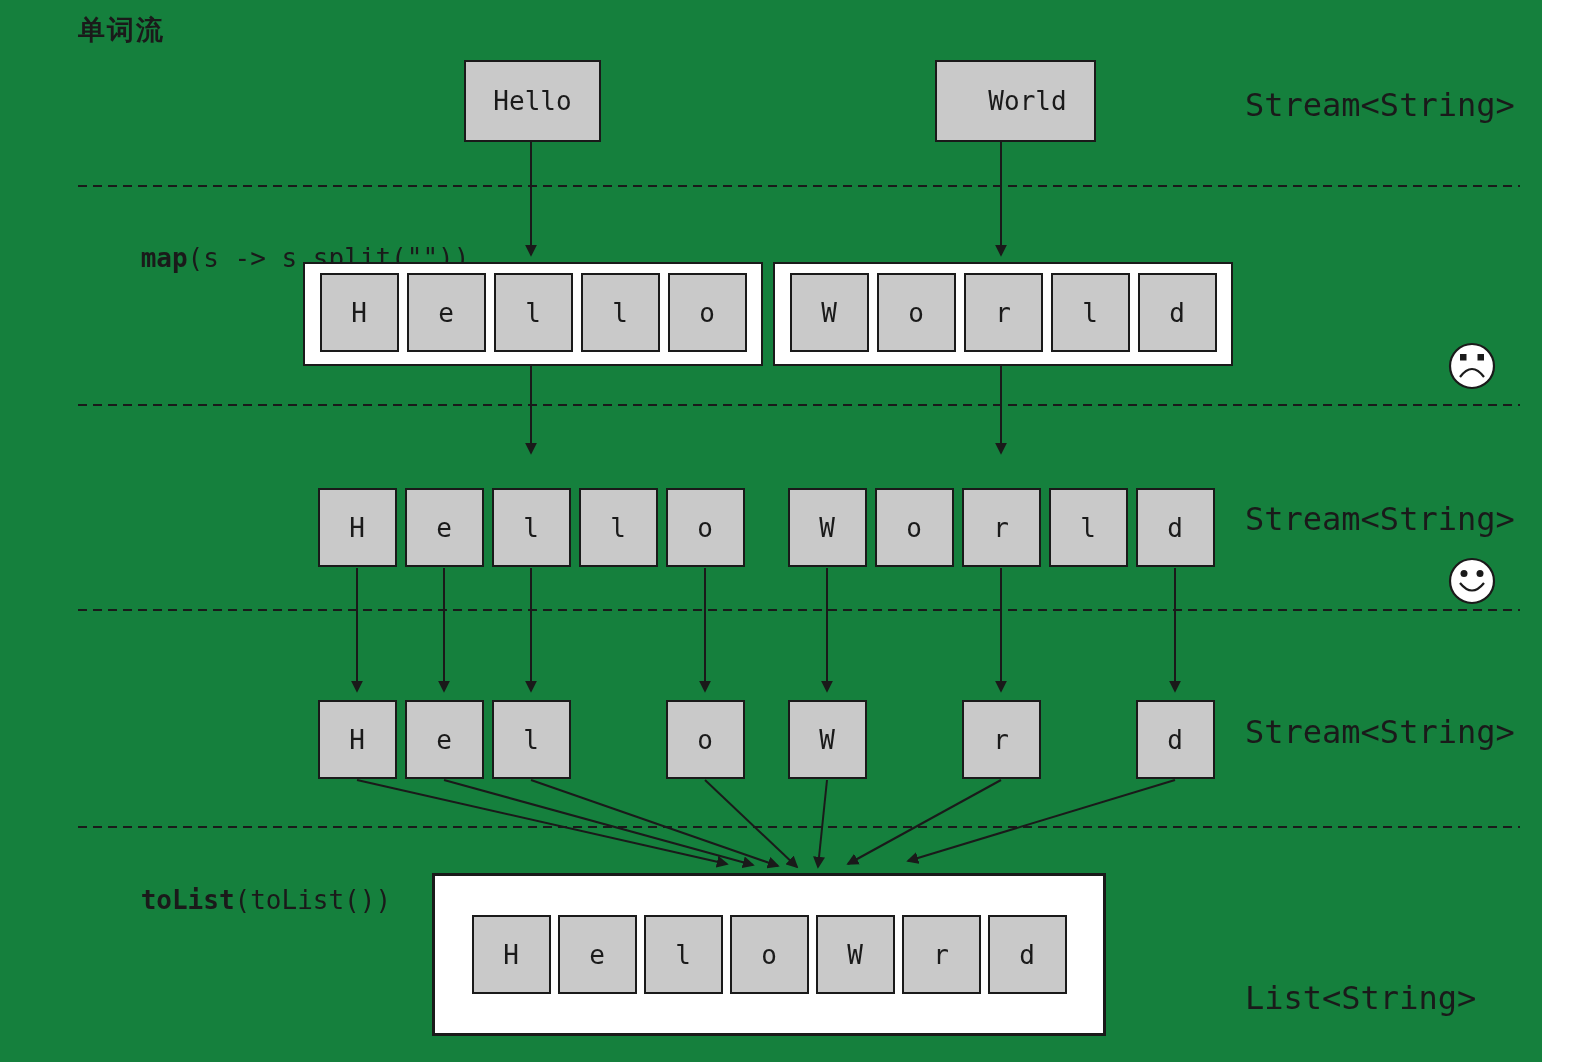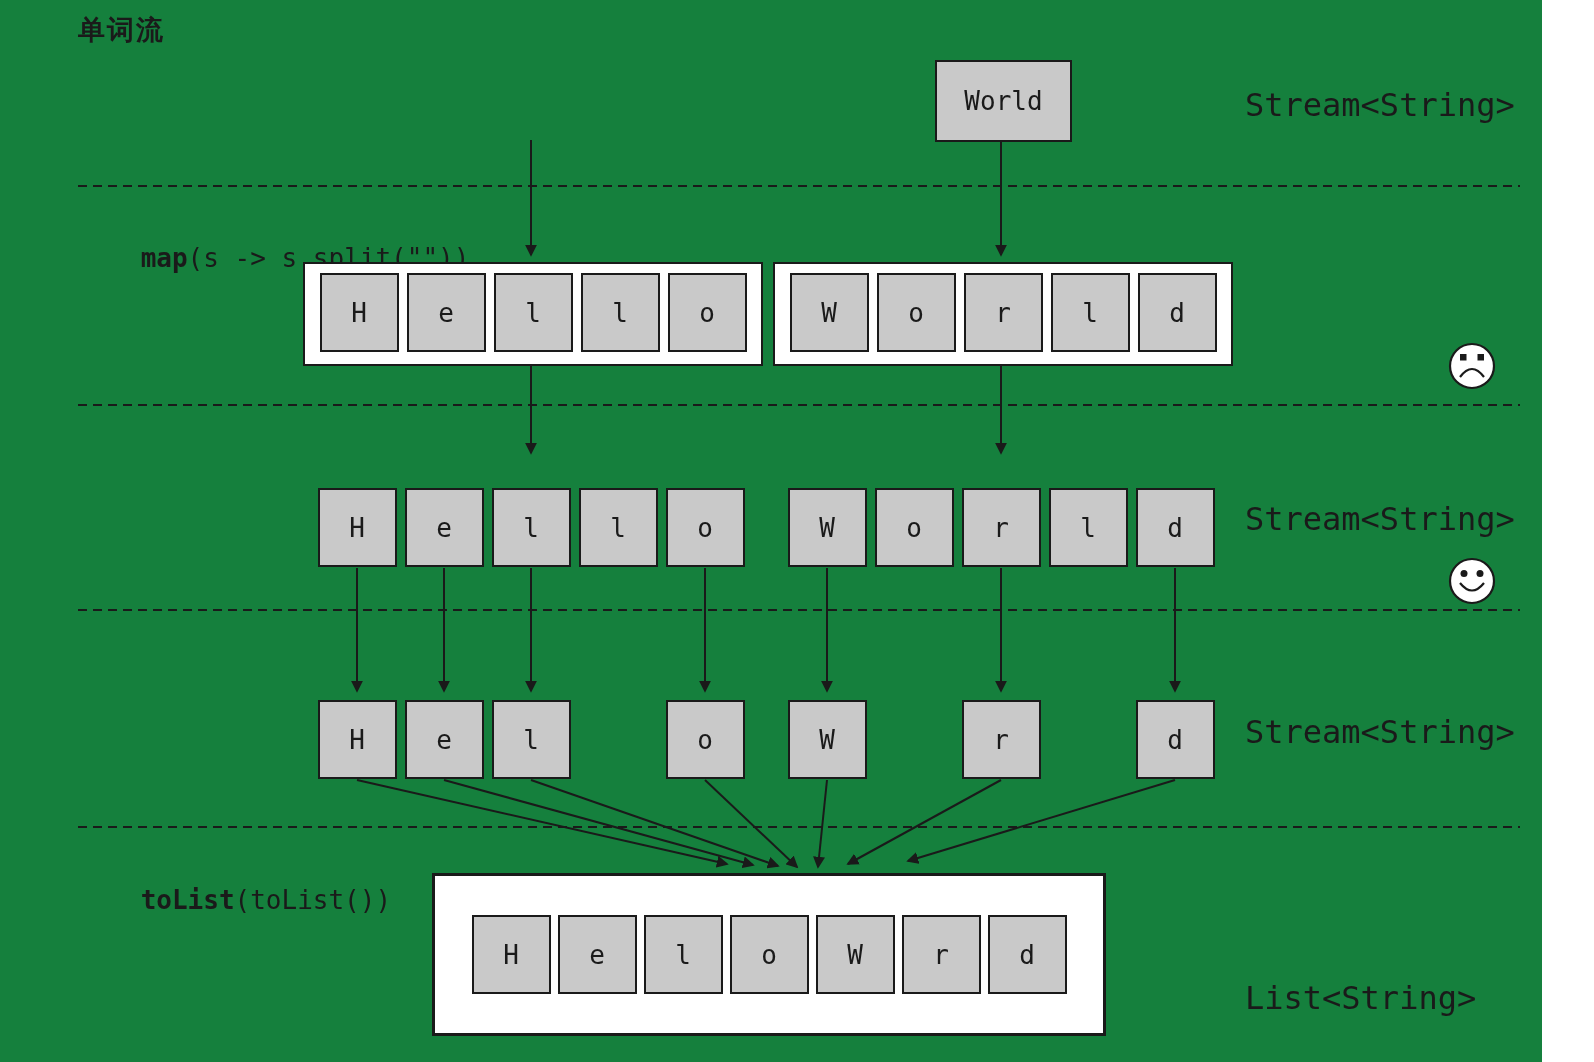--- a/index.html
+++ b/index.html
@@ -72,21 +72,24 @@
     <g transform="translate(1472,581)">
       <circle r="22" fill="#ffffff" stroke="#1a1a1a" stroke-width="2.2"></circle>
       <circle cx="-8" cy="-7.5" r="3.5" fill="#1a1a1a"></circle>
       <circle cx="8" cy="-7.5" r="3.5" fill="#1a1a1a"></circle>
       <path d="M -12 2 Q 0 17 12 2" fill="none" stroke="#1a1a1a" stroke-width="2.2"></path>
     </g>
   </svg>
 
   <div class="title">单词流</div>
 
-  <div class="word-box" style="left:935px;top:60px;">
+  <div class="word-box" style="left:464px;top:60px;">
+    <span>Hello</span>
+  </div>
+  <div class="word-box" style="left:935px;top:60px;padding-left:24px;">
     <span>World</span>
   </div>
 
   <div class="op" style="top:213px;">
     <span class="b">map</span><span>(s -&gt; s.split(""))</span>
   </div>
   <div class="op" style="top:855px;">
     <span class="b">toList</span><span>(toList())</span>
   </div>
 

